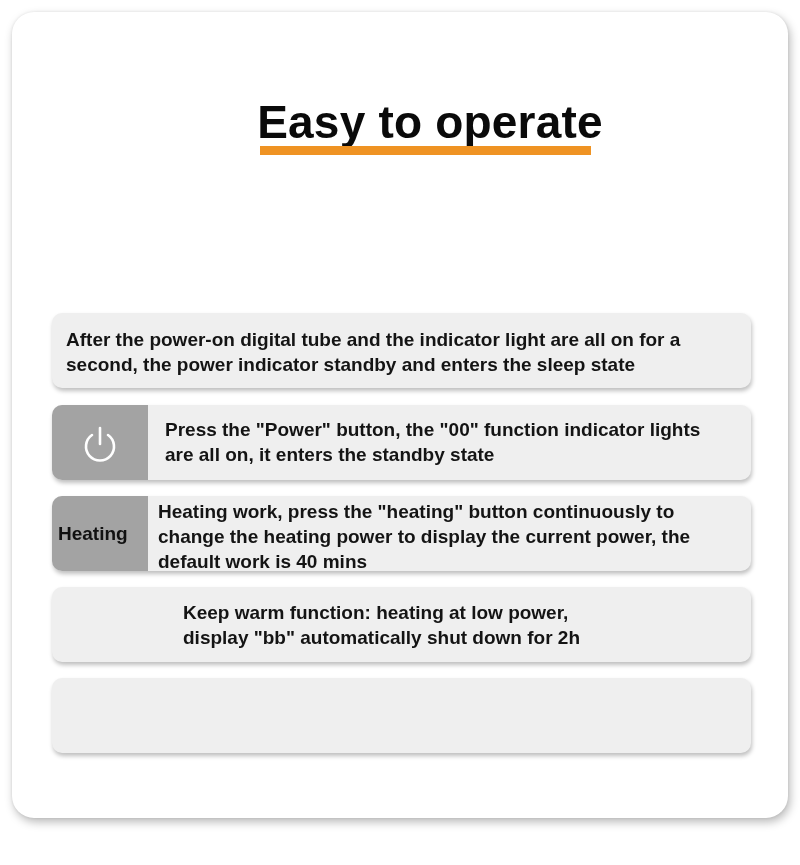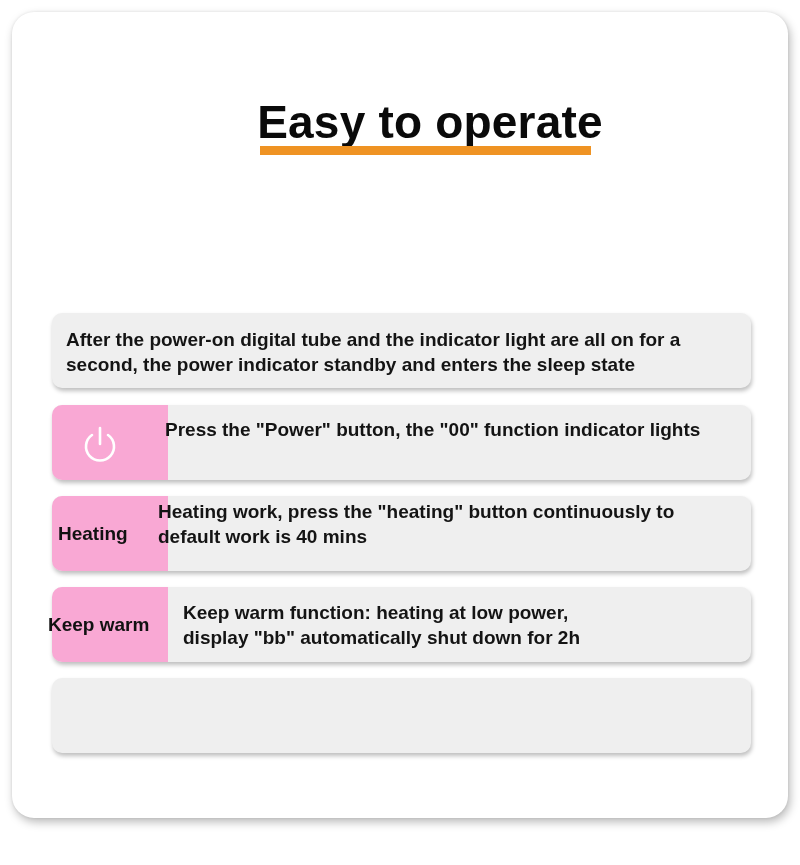--- a/index.html
+++ b/index.html
@@ -39,22 +39,22 @@
       left: 52px;
       width: 699px;
       background: #efefef;
       border-radius: 10px;
       box-shadow: 1px 3px 4px rgba(0,0,0,0.25);
       overflow: visible;
     }
     .row .tab {
       position: absolute;
       left: 0; top: 0; bottom: 0;
-      width: 116px;
-      background: #f9a8d4;
+      width: 96px;
+      background: #a3a3a3;
       border-radius: 10px 0 0 10px;
     }
     .row .tab-label {
       position: absolute;
       top: 50%;
       transform: translateY(-50%);
       font-size: 19px;
       font-weight: bold;
       color: #111;
       white-space: nowrap;
@@ -91,37 +91,36 @@
 
 <div class="row" style="top:405px; height:75px;">
   <div class="tab">
     <svg class="power-icon" viewBox="0 0 44 44">
       <path d="M14 11 A14 14 0 1 0 30 11" fill="none" stroke="#ffffff" stroke-width="2.6" stroke-linecap="round"></path>
       <line x1="22" y1="4" x2="22" y2="20" stroke="#ffffff" stroke-width="2.6" stroke-linecap="round"></line>
     </svg>
   </div>
   <div class="text" style="left:105px; top:12px;">
     <div>Press the "Power" button, the "00" function indicator lights</div>
+    <div>are all on, it enters the standby state</div>
   </div>
 </div>
 
 <div class="row" style="top:496px; height:75px;">
   <div class="tab">
     <div class="tab-label" style="left:6px;">Heating</div>
   </div>
   <div class="text" style="left:98px; top:3px;">
     <div>Heating work, press the "heating" button continuously to</div>
+    <div>change the heating power to display the current power, the</div>
     <div>default work is 40 mins</div>
   </div>
 </div>
 
 <div class="row" style="top:587px; height:75px;">
-  <div class="tab">
-    <div class="tab-label" style="left:-4px;">Keep warm</div>
-  </div>
   <div class="text" style="left:123px; top:13px;">
     <div>Keep warm function: heating at low power,</div>
     <div>display "bb" automatically shut down for 2h</div>
   </div>
 </div>
 
 <div class="row" style="top:678px; height:75px;">
 </div>
 
 </body></html>

